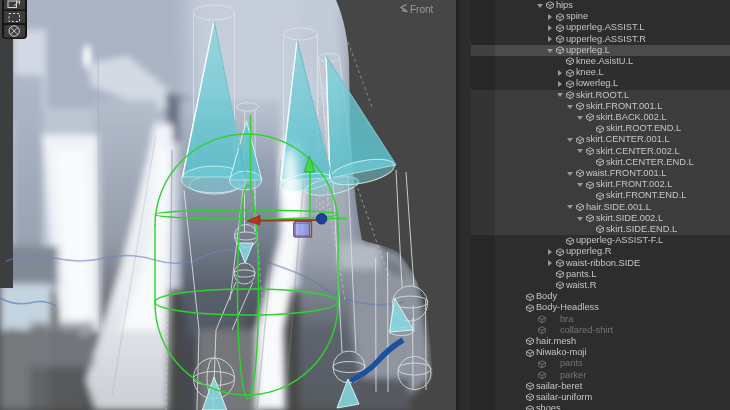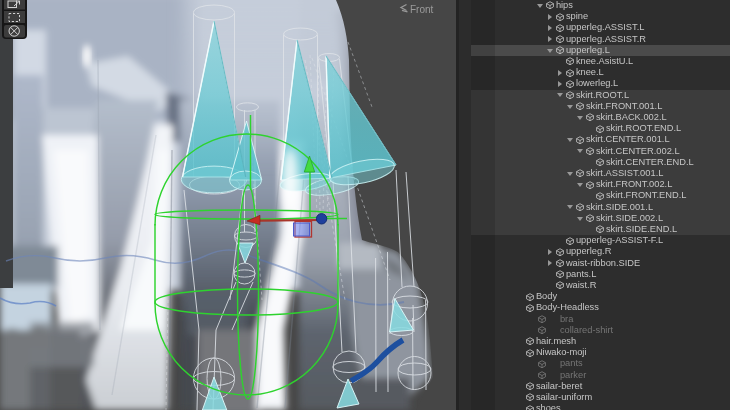--- a/index.html
+++ b/index.html
@@ -408,21 +408,21 @@
         </svg>
         <span>skirt.CENTER.END.L</span>
       </div>
 <div class="r" style="top:168.0px;left:96px">
         <span class="sl">
           <i class="dn"></i>
         </span>
         <svg class="b">
           <use href="#bn"></use>
         </svg>
-        <span>skirt.ASSIST.001.L</span>
+        <span>waist.FRONT.001.L</span>
       </div>
 <div class="r" style="top:179.2px;left:106px">
         <span class="sl">
           <i class="dn"></i>
         </span>
         <svg class="b">
           <use href="#bn"></use>
         </svg>
         <span>skirt.FRONT.002.L</span>
       </div>
@@ -433,21 +433,21 @@
         </svg>
         <span>skirt.FRONT.END.L</span>
       </div>
 <div class="r" style="top:201.6px;left:96px">
         <span class="sl">
           <i class="dn"></i>
         </span>
         <svg class="b">
           <use href="#bn"></use>
         </svg>
-        <span>skirt.SIDE.001.L</span>
+        <span>hair.SIDE.001.L</span>
       </div>
 <div class="r" style="top:212.8px;left:106px">
         <span class="sl">
           <i class="dn"></i>
         </span>
         <svg class="b">
           <use href="#bn"></use>
         </svg>
         <span>skirt.SIDE.002.L</span>
       </div>

